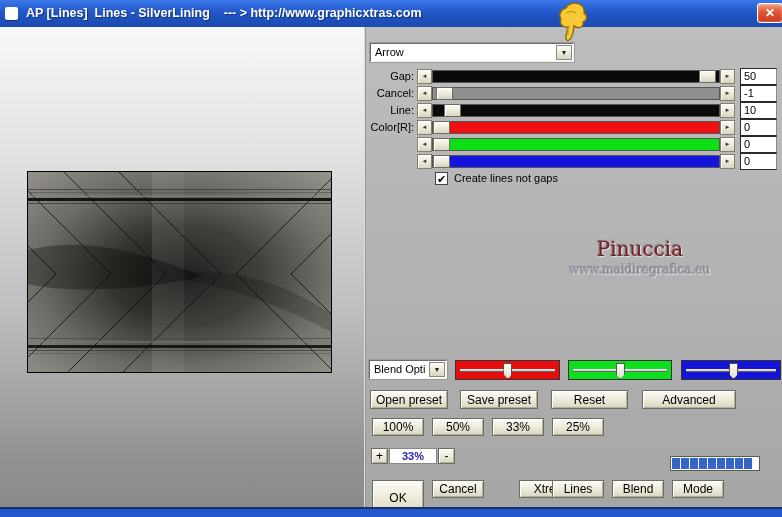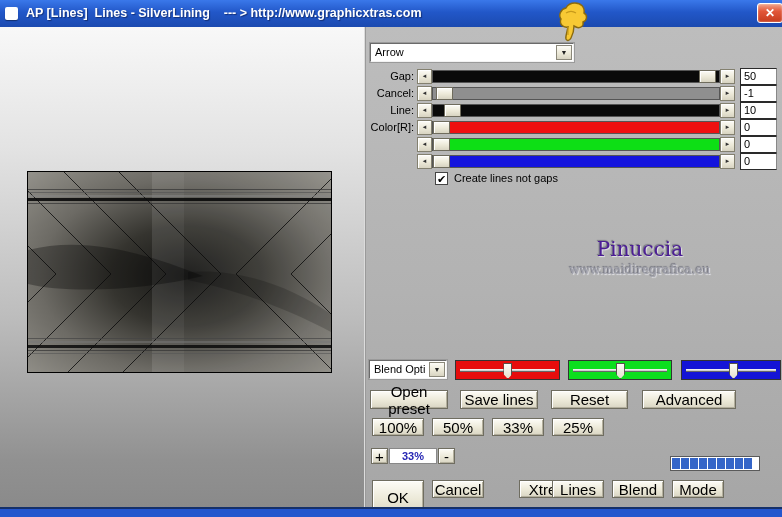--- a/index.html
+++ b/index.html
@@ -97,21 +97,21 @@
   .chkrow { position:absolute; left:435px; top:171px; height:14px; }
   .chkbox {
     display:inline-block; width:13px; height:13px; background:#fff;
     border:1px solid #444; vertical-align:middle;
     font-size:11px; line-height:12px; text-align:center; color:#000;
   }
   .chklabel { margin-left:6px; vertical-align:middle; }
   
   .watermark { position:absolute; left:505px; top:237px; width:270px; text-align:center; }
   .wm1 {
-    font-family:"DejaVu Serif", serif; font-size:20px; color:#4c1d95;
+    font-family:"DejaVu Serif", serif; font-size:20px; color:#7f1d1d;
     text-shadow:-1px -1px 1px #72737e, 1px 1px 1px #e4e4ea;
   }
   .wm2 {
     font-family:"DejaVu Serif", serif; font-size:12px; color:#9fa0ab; margin-top:2px;
     text-shadow:-1px -1px 1px #72737e, 1px 1px 1px #e4e4ea;
   }
   
   .chslider { position:absolute; top:360px; height:20px; border:1px solid #333; }
   .chgroove {
     position:absolute; left:4px; right:4px; top:8px; height:3px;
@@ -121,21 +121,21 @@
     position:absolute; top:2px; width:9px; height:16px;
     background:linear-gradient(180deg,#fdfcf7,#e4e0ce); border:1px solid #55524a;
     clip-path:polygon(0 0,100% 0,100% 68%,50% 100%,0 68%);
   }
   
   .btn {
     position:absolute;
     background:linear-gradient(180deg,#fdfcf7 0%,#ece9d8 55%,#d9d5c3 100%);
     border:1px solid #6f6d60;
     box-shadow:inset 1px 1px 0 #ffffff, inset -1px -1px 0 #b3af9d;
-    font-size:15px; text-align:center; color:#000;
+    font-size:12px; text-align:center; color:#000;
     display:flex; align-items:center; justify-content:center;
   }
   .stepper-display {
     position:absolute; left:389px; top:448px; width:48px; height:16px;
     background:#fff; border:1px solid #888; text-align:center; line-height:14px;
     color:#2626b4; font-weight:bold;
   }
   
   .progress {
     position:absolute; left:670px; top:456px; width:90px; height:15px;
@@ -303,21 +303,21 @@
   <div class="chslider" style="left: 568px; width: 104px; background: rgb(12, 223, 30);">
     <div class="chgroove"></div>
     <div class="chthumb" style="left: 46%;"></div>
   </div>
   <div class="chslider" style="left: 681px; width: 100px; background: rgb(20, 20, 214);">
     <div class="chgroove"></div>
     <div class="chthumb" style="left: 48%;"></div>
   </div>
 
   <div class="btn" style="left:370px; top:390px; width:78px; height:19px;">Open preset</div>
-  <div class="btn" style="left:460px; top:390px; width:78px; height:19px;">Save lines</div>
+  <div class="btn" style="left:460px; top:390px; width:78px; height:19px;">Save preset</div>
   <div class="btn" style="left:551px; top:390px; width:77px; height:19px;">Reset</div>
   <div class="btn" style="left:642px; top:390px; width:94px; height:19px;">Advanced</div>
 
   <div class="btn" style="left:372px; top:418px; width:52px; height:18px;">100%</div>
   <div class="btn" style="left:432px; top:418px; width:52px; height:18px;">50%</div>
   <div class="btn" style="left:492px; top:418px; width:52px; height:18px;">33%</div>
   <div class="btn" style="left:552px; top:418px; width:52px; height:18px;">25%</div>
 
   <div class="btn" style="left:371px; top:448px; width:17px; height:16px;">+</div>
   <div class="stepper-display">33%</div>

